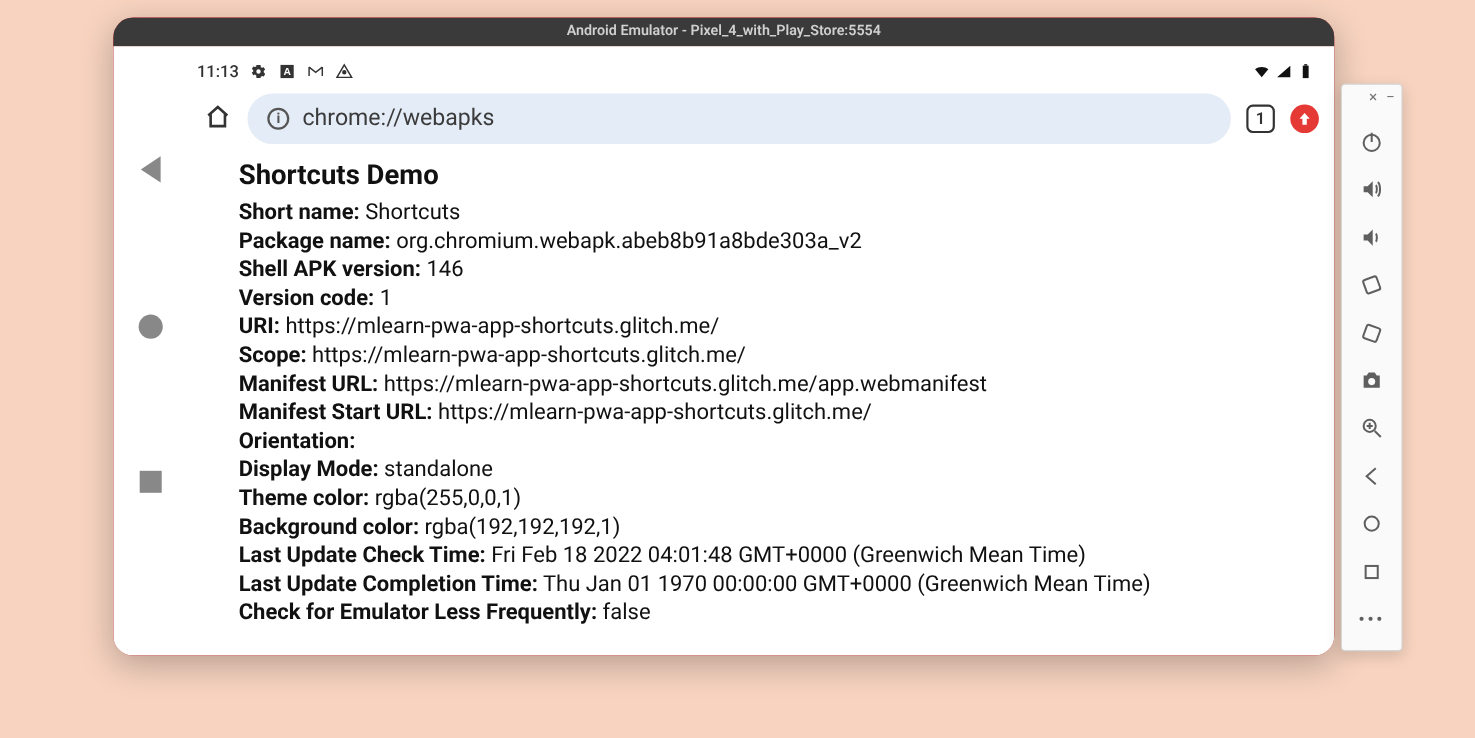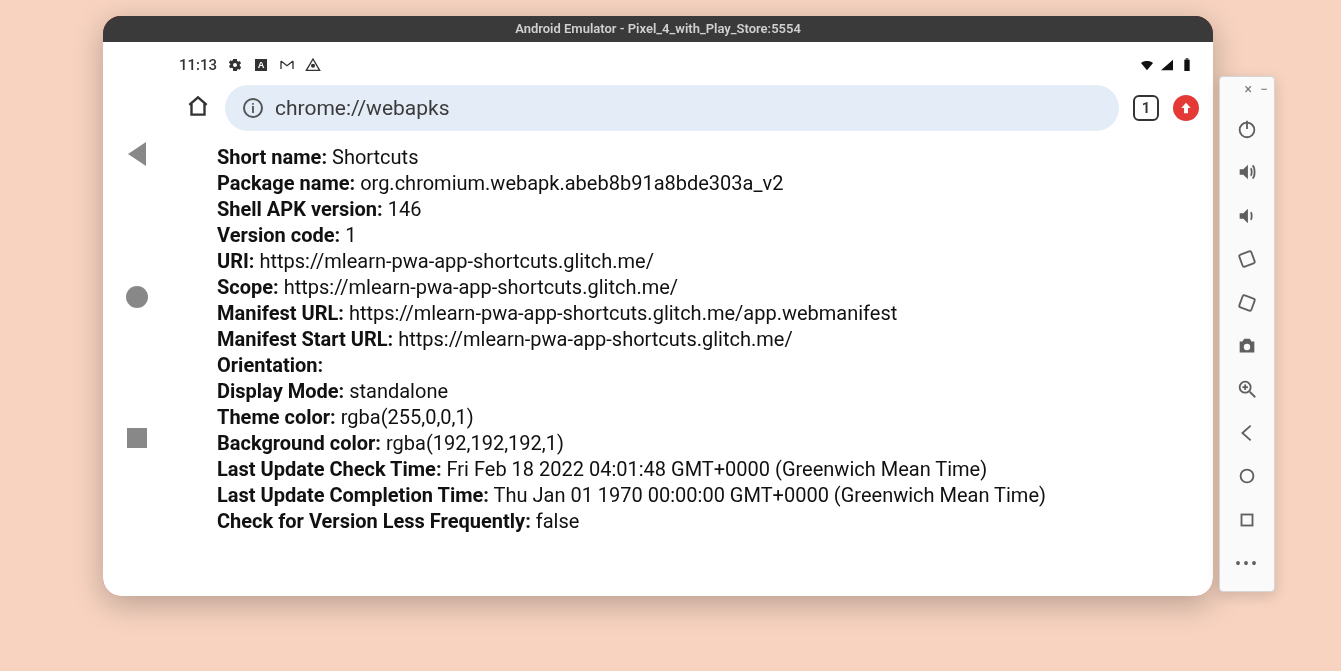--- a/index.html
+++ b/index.html
@@ -240,36 +240,37 @@
           <span>1</span>
         </div>
         <div class="uparrow-badge">
           <svg viewBox="0 0 24 24" width="16" height="16" fill="#fff">
               <path d="M12 4l7 8h-4v8h-6v-8H5z"></path>
             </svg>
         </div>
       </div>
 
       <div class="content">
+        <h2>Shortcuts Demo</h2>
         <div id="fields">
             <div class="row"><span class="lab">Short name:</span> <span class="val">Shortcuts</span></div>
             <div class="row"><span class="lab">Package name:</span> <span class="val">org.chromium.webapk.abeb8b91a8bde303a_v2</span></div>
             <div class="row"><span class="lab">Shell APK version:</span> <span class="val">146</span></div>
             <div class="row"><span class="lab">Version code:</span> <span class="val">1</span></div>
             <div class="row"><span class="lab">URI:</span> <span class="val">https://mlearn-pwa-app-shortcuts.glitch.me/</span></div>
             <div class="row"><span class="lab">Scope:</span> <span class="val">https://mlearn-pwa-app-shortcuts.glitch.me/</span></div>
             <div class="row"><span class="lab">Manifest URL:</span> <span class="val">https://mlearn-pwa-app-shortcuts.glitch.me/app.webmanifest</span></div>
             <div class="row"><span class="lab">Manifest Start URL:</span> <span class="val">https://mlearn-pwa-app-shortcuts.glitch.me/</span></div>
             <div class="row"><span class="lab">Orientation:</span> <span class="val"></span></div>
             <div class="row"><span class="lab">Display Mode:</span> <span class="val">standalone</span></div>
             <div class="row"><span class="lab">Theme color:</span> <span class="val">rgba(255,0,0,1)</span></div>
             <div class="row"><span class="lab">Background color:</span> <span class="val">rgba(192,192,192,1)</span></div>
             <div class="row"><span class="lab">Last Update Check Time:</span> <span class="val">Fri Feb 18 2022 04:01:48 GMT+0000 (Greenwich Mean Time)</span></div>
             <div class="row"><span class="lab">Last Update Completion Time:</span> <span class="val">Thu Jan 01 1970 00:00:00 GMT+0000 (Greenwich Mean Time)</span></div>
-            <div class="row"><span class="lab">Check for Version Less Frequently:</span> <span class="val">false</span></div>
+            <div class="row"><span class="lab">Check for Emulator Less Frequently:</span> <span class="val">false</span></div>
           </div>
       </div>
     </div>
   </div>
 </div>
 
 <div class="side-panel">
   <div class="top-controls">
     <span>×</span>
     <span>−</span>

